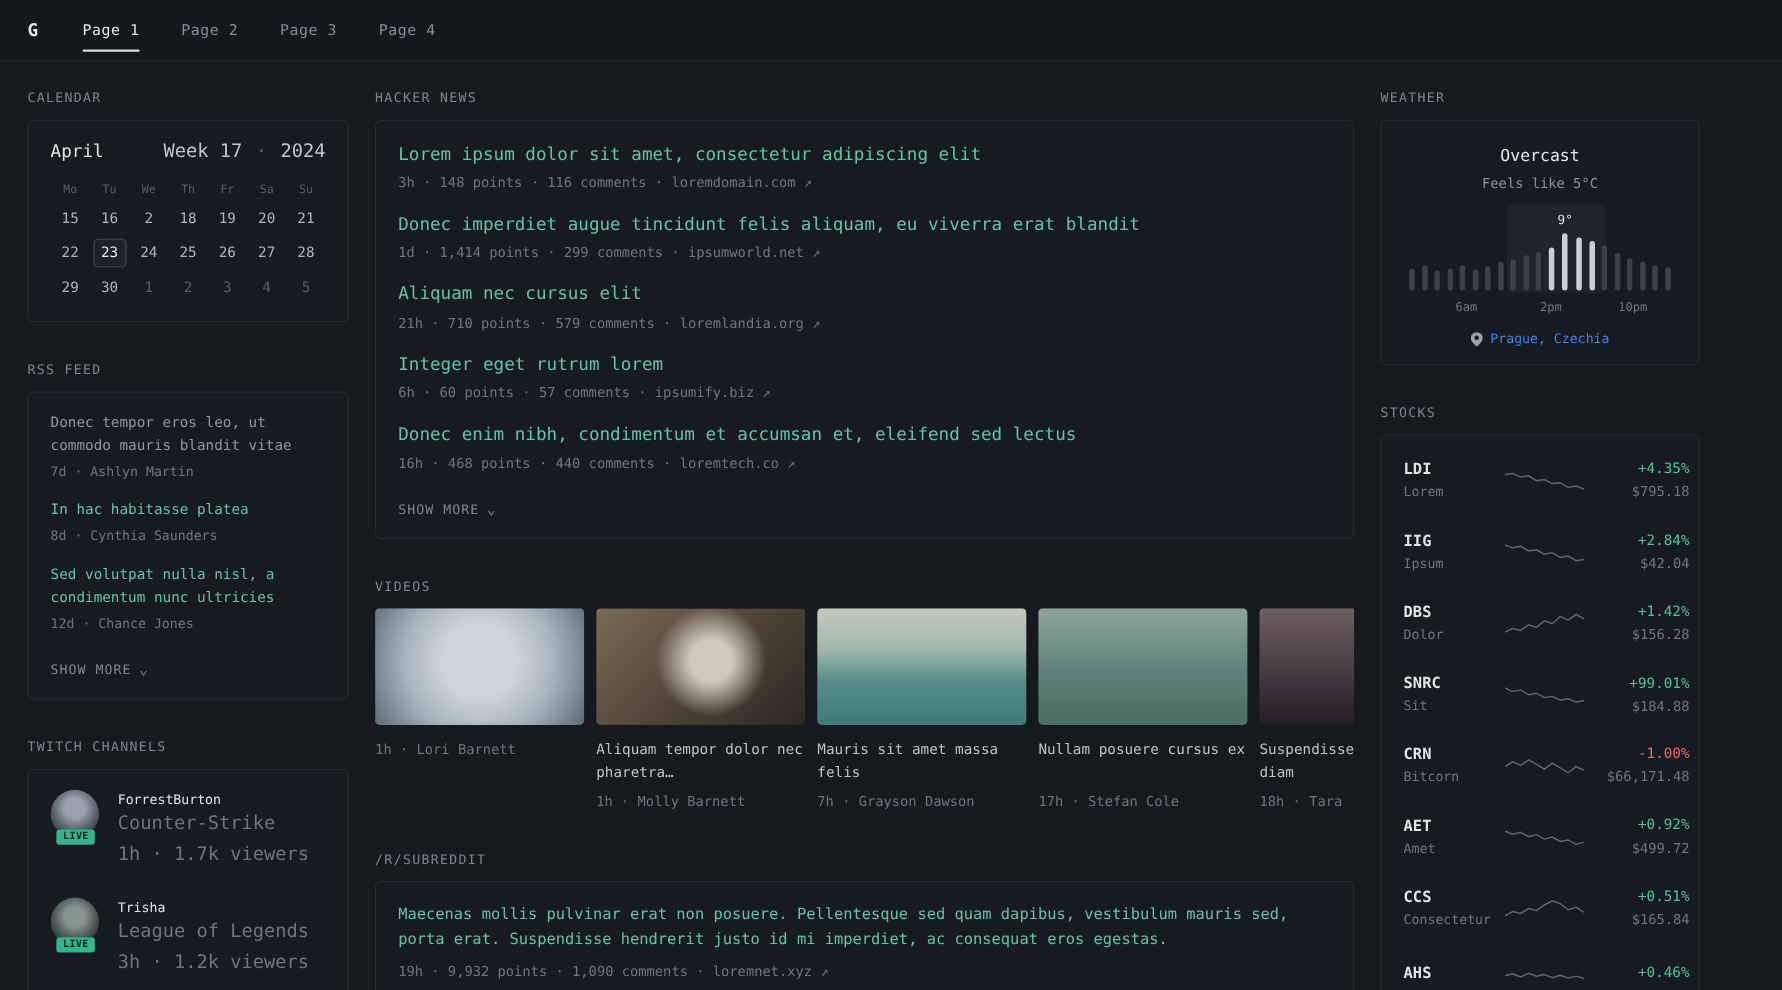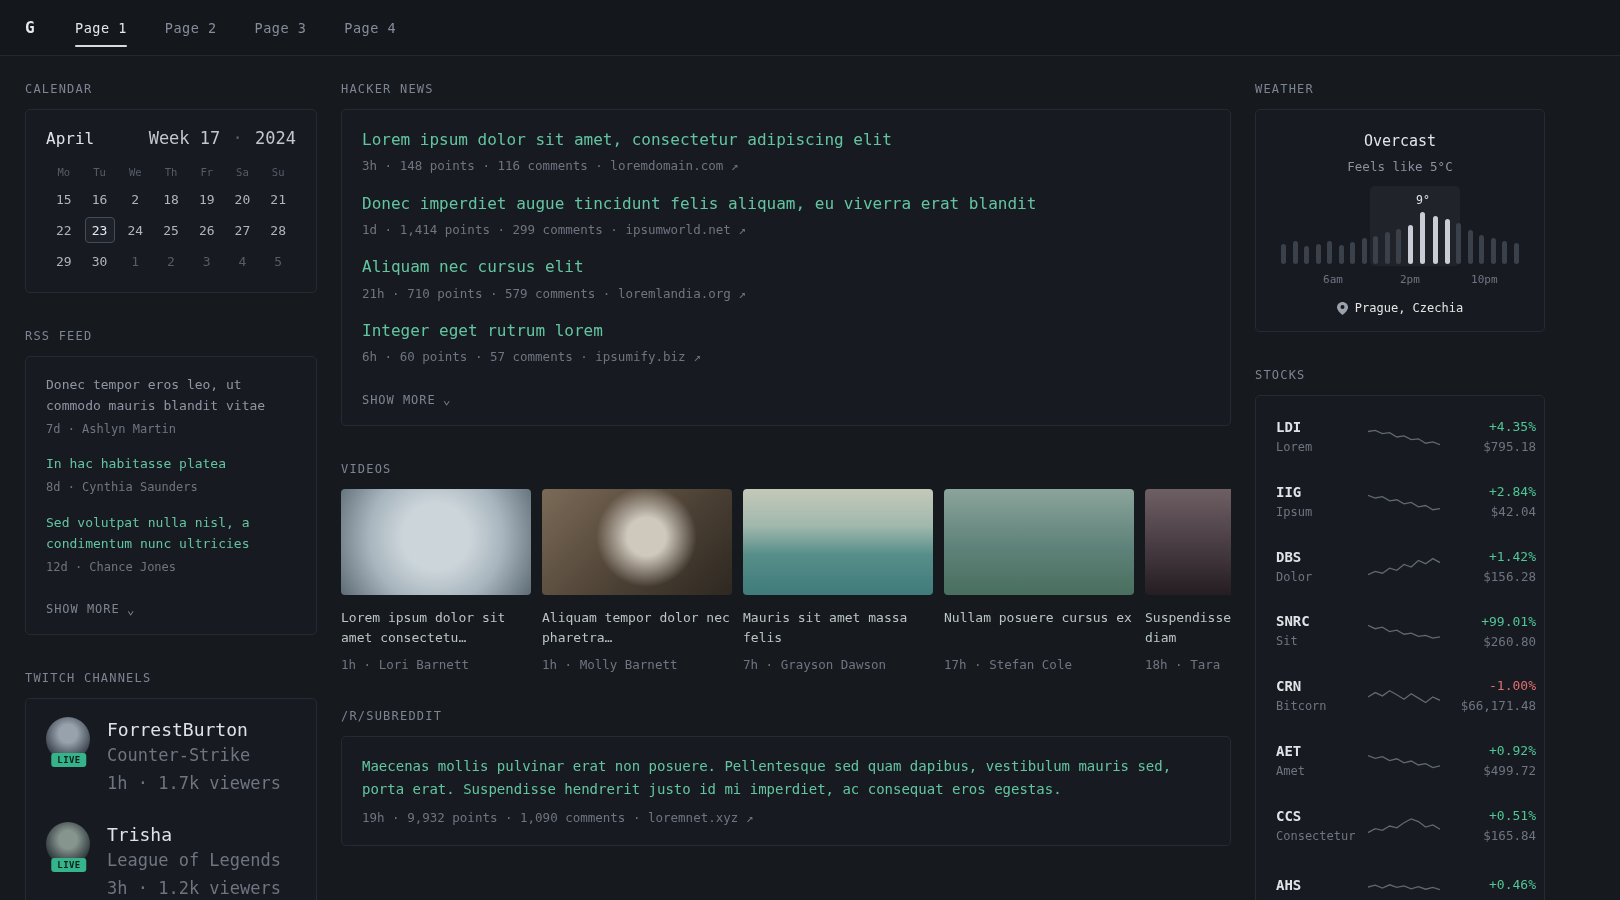--- a/index.html
+++ b/index.html
@@ -63,21 +63,21 @@
   .channel { display:flex; gap:15px; margin-bottom:26px; align-items:flex-start; }
   .channel:last-child { margin-bottom:0; }
   .avatar-wrap { position:relative; width:46px; flex:0 0 46px; }
   .avatar { width:44px; height:44px; border-radius:50%; }
   .av-0 { background:radial-gradient(circle at 50% 38%, #97a2ad 0 26%, #3a424d 72%); }
   .av-1 { background:radial-gradient(circle at 50% 40%, #87958f 0 26%, #2e383c 72%); }
   .av-2 { background:radial-gradient(circle at 50% 45%, #dccaae 0 32%, #6d7685 78%); }
   .live-badge { position:absolute; bottom:-6px; left:50%; transform:translateX(-50%);
     background:#35b48c; color:#0e2019; font-size:9px; font-weight:bold;
     padding:2px 6px; border-radius:3px; letter-spacing:0.05em; }
-  .channel-name { display:block; font-size:18px; color:#dfe2e6; margin-top:2px; }
+  .channel-name { display:block; font-size:12px; color:#dfe2e6; margin-top:2px; }
   .channel-info .meta { font-size:17px; margin-top:4px; }
 
   
   .videos-row { display:flex; gap:11px; overflow:hidden; }
   .video-card { flex:0 0 190px; width:190px; }
   .thumb { width:190px; height:106px; border-radius:4px; margin-bottom:13px; }
   .thumb-0 { background:radial-gradient(circle at 50% 45%, #ccd5da 0 30%, #a8b5be 60%, #5d6b75 100%); }
   .thumb-1 { background:radial-gradient(circle at 55% 45%, #cfc8bd 0 16%, rgba(0,0,0,0) 42%),
              linear-gradient(135deg,#7b6a57,#4a3f33 60%,#2e2822); }
   .thumb-2 { background:linear-gradient(180deg,#c4c9b9 0%,#a0b8ac 35%,#578e8a 62%,#3f7b7a 100%); }
@@ -100,21 +100,21 @@
     background:rgba(215,224,235,0.05); border-radius:5px; }
   .wbars { position:relative; display:flex; align-items:flex-end; height:74px; }
   .wbar-col { flex:1; display:flex; flex-direction:column; align-items:center;
     justify-content:flex-end; gap:5px; }
   .peak { font-size:11.5px; color:#dfe2e6; white-space:nowrap; }
   .wbar { width:5px; border-radius:3px; background:#3a414b; }
   .wbar.hl { background:#c9ced6; }
   .wtimes { position:relative; height:15px; margin-top:9px; font-size:11px; color:#6e7581; }
   .wtimes span { position:absolute; transform:translateX(-50%); white-space:nowrap; }
   .wloc { margin-top:13px; display:flex; justify-content:center; align-items:flex-end;
-    gap:7px; font-size:12px; color:#e5e5e5; }
+    gap:7px; font-size:12px; color:#3b82f6; }
 
   
   .stocks-card { padding:9px 20px; }
   .stock-row { display:flex; align-items:center; justify-content:space-between; padding:14px 0; }
   .stock-left { width:92px; flex:0 0 92px; }
   .stock-symbol { display:block; font-size:14px; font-weight:bold; color:#e0e3e7; }
   .stock-name { margin-top:4px; font-size:12px; }
   .stock-spark { flex:1; display:flex; justify-content:center; align-items:center; }
   .stock-right { width:96px; flex:0 0 96px; text-align:right; }
   .stock-change { font-size:13px; }
@@ -264,34 +264,37 @@
               <div class="meta"><span>1d · 1,414 points · 299 comments · </span><a class="domain">ipsumworld.net <span class="ext">↗</span></a></div>
             </div>
             <div class="hn-item">
               <a class="hn-title">Aliquam nec cursus elit</a>
               <div class="meta"><span>21h · 710 points · 579 comments · </span><a class="domain">loremlandia.org <span class="ext">↗</span></a></div>
             </div>
             <div class="hn-item">
               <a class="hn-title">Integer eget rutrum lorem</a>
               <div class="meta"><span>6h · 60 points · 57 comments · </span><a class="domain">ipsumify.biz <span class="ext">↗</span></a></div>
             </div>
+            <div class="hn-item">
+              <a class="hn-title">Donec enim nibh, condimentum et accumsan et, eleifend sed lectus</a>
+              <div class="meta"><span>16h · 468 points · 440 comments · </span><a class="domain">loremtech.co <span class="ext">↗</span></a></div>
+            </div>
           </div>
         <a class="show-more">
           <span>SHOW MORE</span>
           <span class="chev">⌄</span>
         </a>
       </div>
     </section>
 
     <section class="sec">
       <h2 class="sec-title">VIDEOS</h2>
       <div class="videos-row">
           <div class="video-card">
             <div class="thumb thumb-0"></div>
-            <a class="video-title">Lorem ipsum dolor sit amet consectetu…</a>
             <div class="meta">1h · Lori Barnett</div>
           </div>
           <div class="video-card">
             <div class="thumb thumb-1"></div>
             <a class="video-title">Aliquam tempor dolor nec pharetra…</a>
             <div class="meta">1h · Molly Barnett</div>
           </div>
           <div class="video-card">
             <div class="thumb thumb-2"></div>
             <a class="video-title">Mauris sit amet massa felis</a>
@@ -467,21 +470,21 @@
                 <a class="stock-symbol">SNRC</a>
                 <div class="meta stock-name">Sit</div>
               </div>
               <div class="stock-spark">
                 <svg width="72" height="28" viewBox="0 0 72 28">
                   <polyline points="0.0,7.4 7.2,10.7 14.4,9.2 21.6,13.6 28.8,12.2 36.0,16.2 43.2,15.1 50.4,18.4 57.6,17.3 64.8,20.2 72.0,18.8" fill="none" stroke="#5f6873" stroke-width="1.3"></polyline>
                 </svg>
               </div>
               <div class="stock-right">
                 <div class="stock-change up">+99.01%</div>
-                <div class="meta stock-price">$260.80</div>
+                <div class="meta stock-price">$184.88</div>
               </div>
             </div>
             <div class="stock-row">
               <div class="stock-left">
                 <a class="stock-symbol">CRN</a>
                 <div class="meta stock-name">Bitcorn</div>
               </div>
               <div class="stock-spark">
                 <svg width="72" height="28" viewBox="0 0 72 28">
                   <polyline points="0.0,14.0 7.2,9.6 14.4,12.9 21.6,7.8 28.8,11.8 36.0,16.2 43.2,10.7 50.4,15.1 57.6,19.5 64.8,14.0 72.0,17.3" fill="none" stroke="#5f6873" stroke-width="1.3"></polyline>

